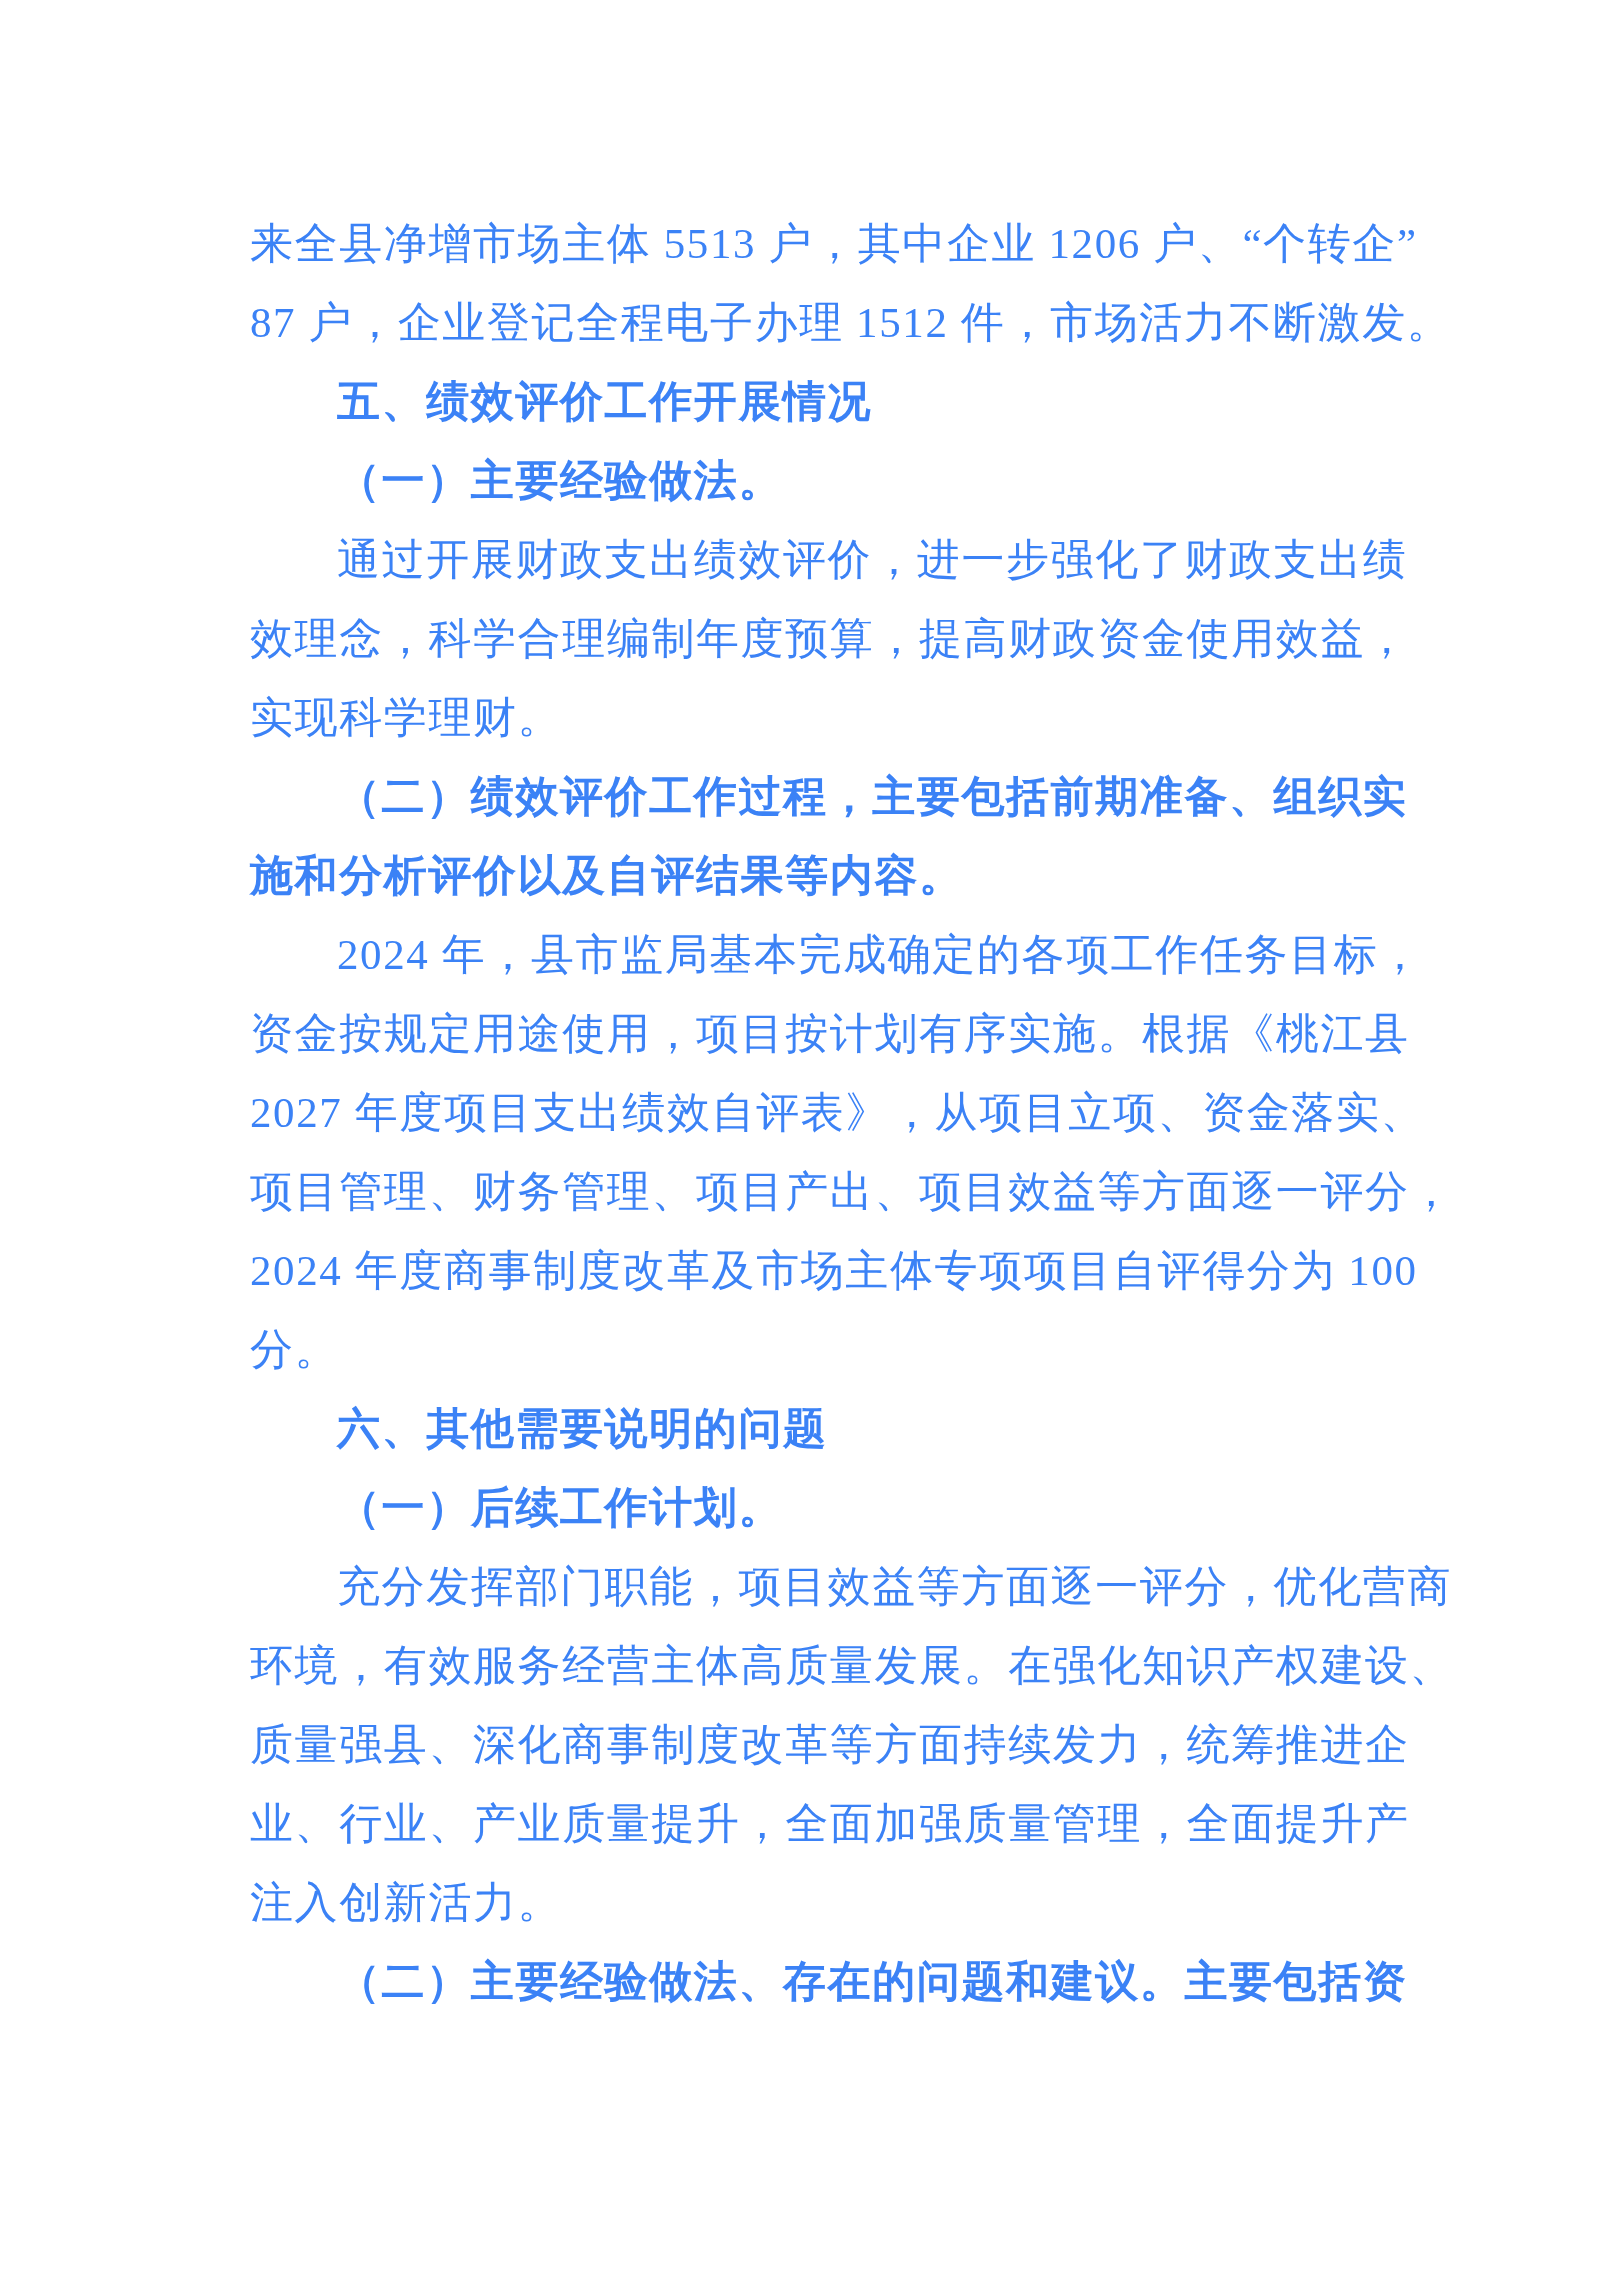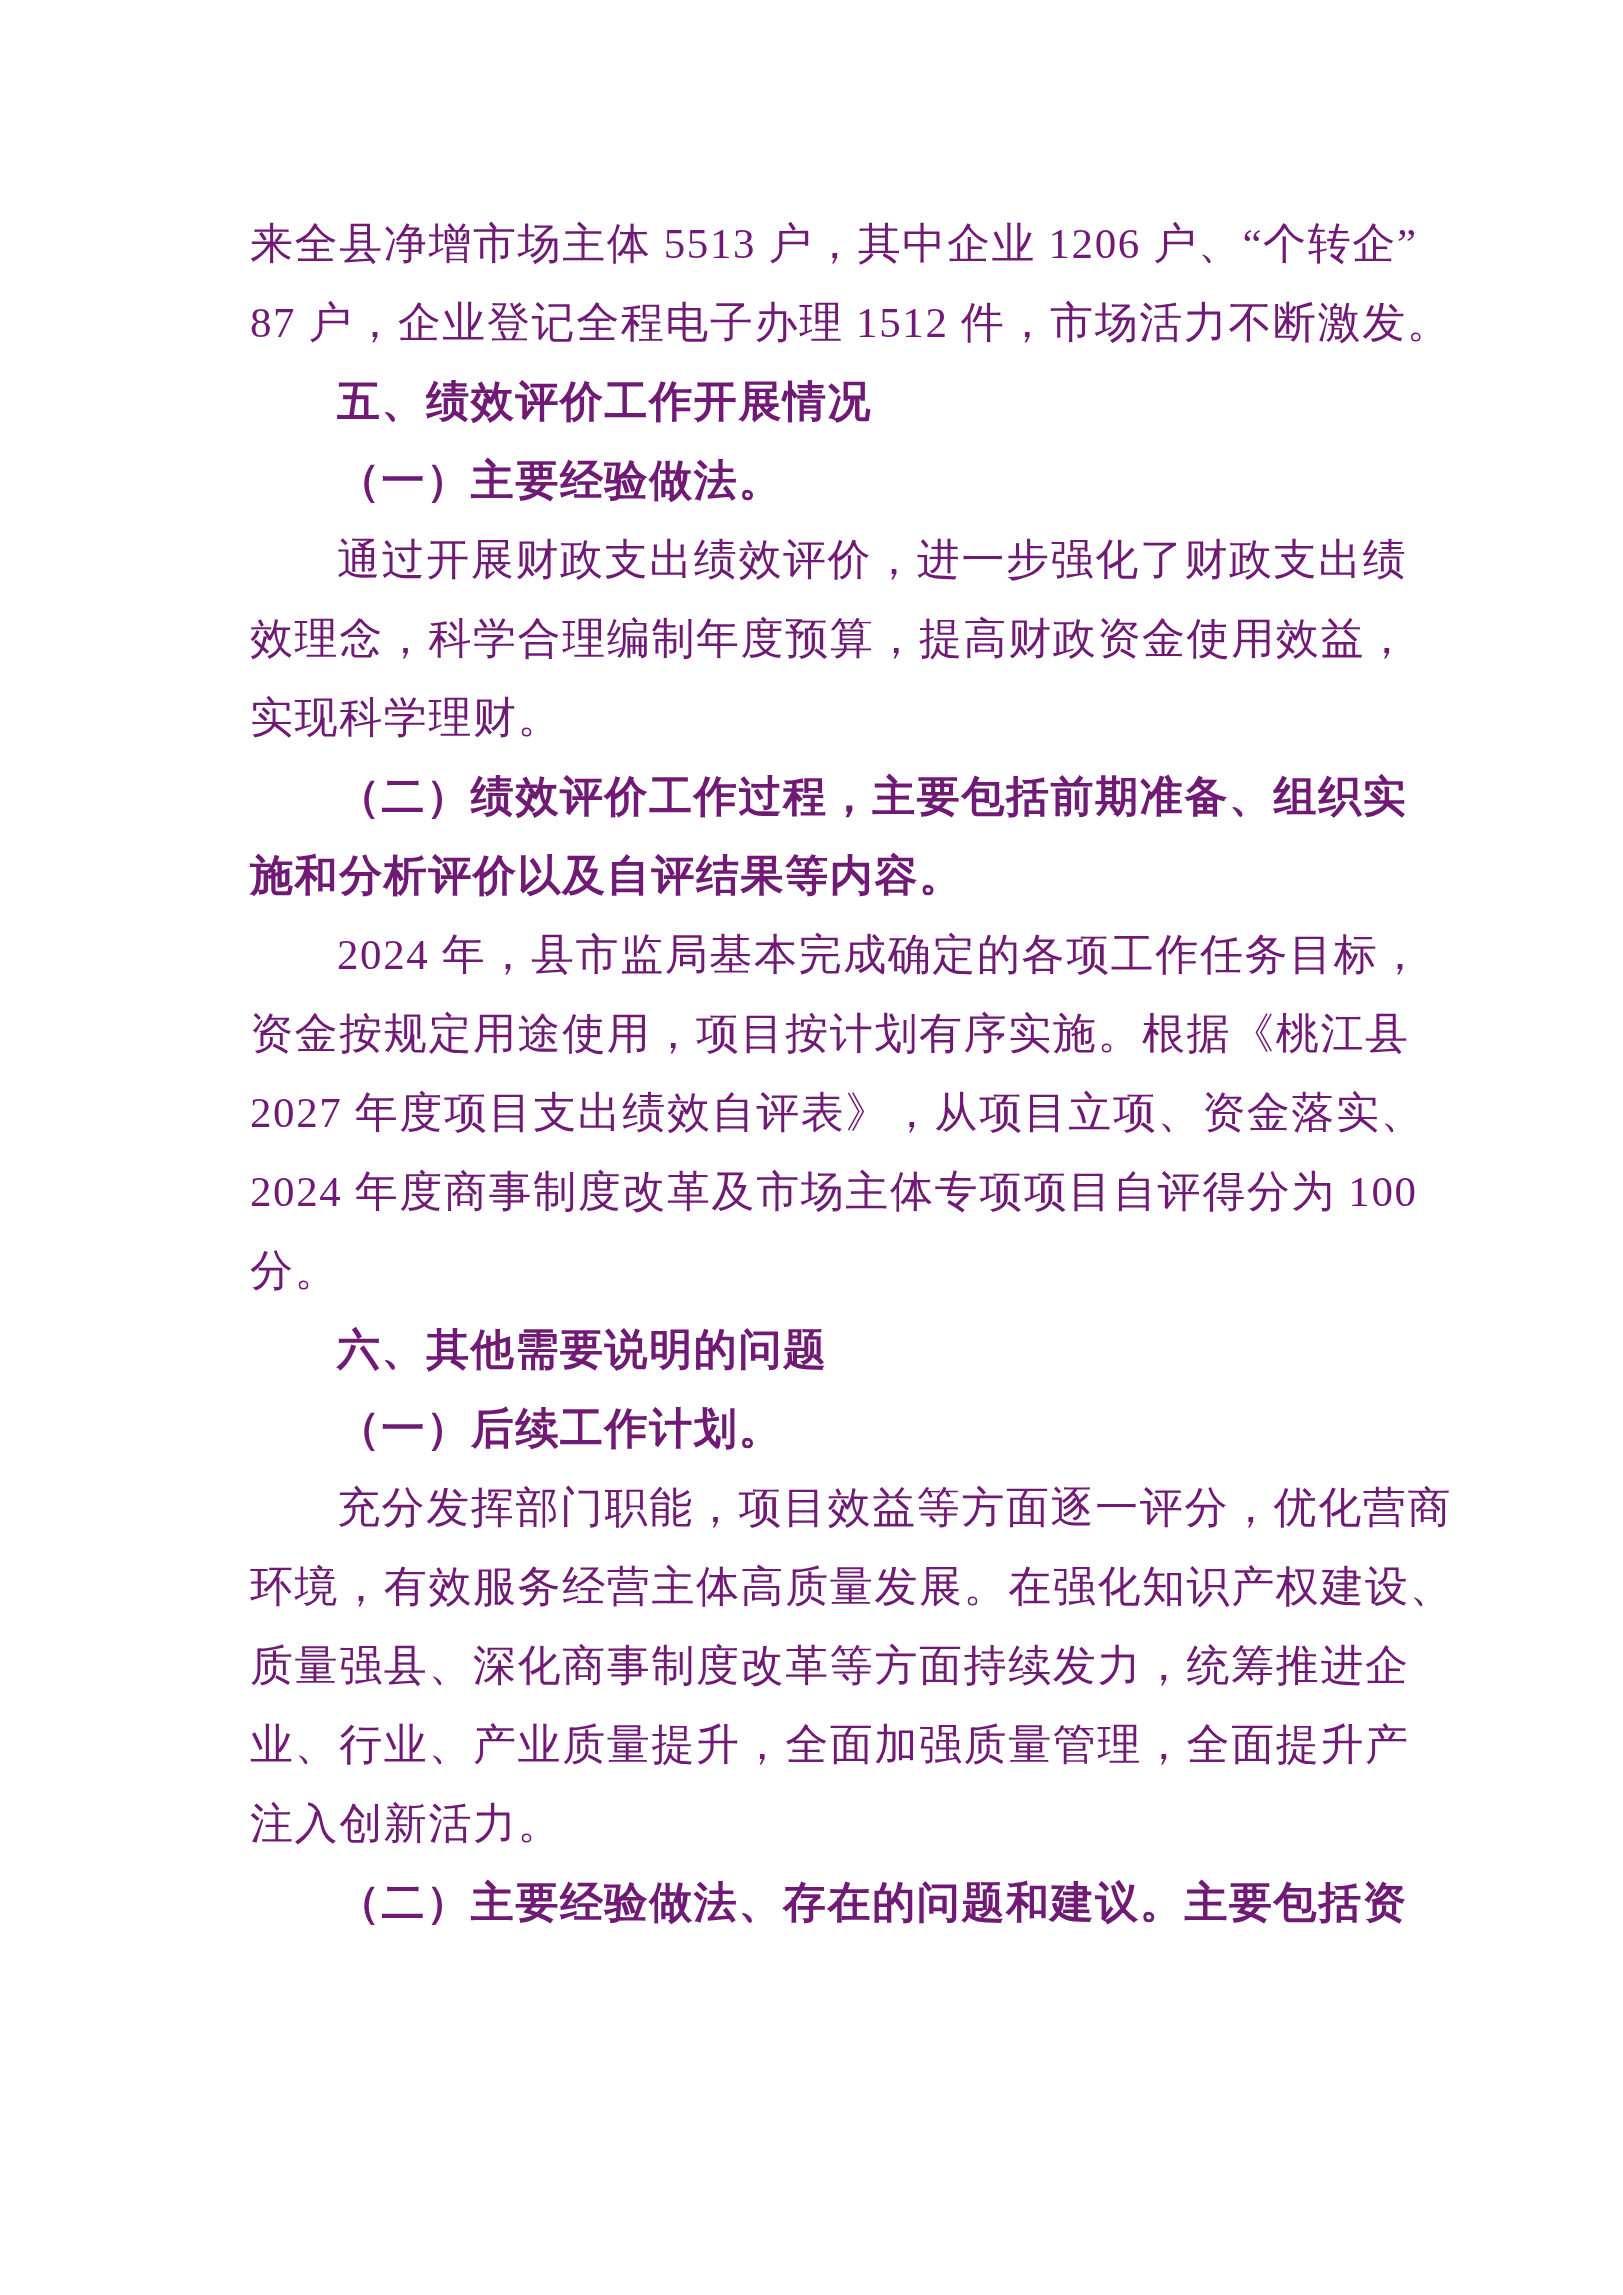--- a/index.html
+++ b/index.html
@@ -6,21 +6,21 @@
     margin: 0;
     padding: 0;
     background: #ffffff;
   }
   .page {
     position: relative;
     width: 1623px;
     height: 2295px;
     background: #ffffff;
     overflow: hidden;
-    color: #701a75;
+    color: #3b82f6;
     font-family: "Liberation Serif", "DejaVu Serif", serif;
   }
   .doc-body {
     position: absolute;
     left: 250px;
     top: 204px;
     width: 1131px;
   }
   .line {
     height: 79px;
@@ -55,20 +55,21 @@
       <div class="line style-h-hei indent">五、绩效评价工作开展情况</div>
       <div class="line style-h-kai indent">（一）主要经验做法。</div>
       <div class="line style-body indent">通过开展财政支出绩效评价，进一步强化了财政支出绩</div>
       <div class="line style-body">效理念，科学合理编制年度预算，提高财政资金使用效益，</div>
       <div class="line style-body">实现科学理财。</div>
       <div class="line style-h-kai indent">（二）绩效评价工作过程，主要包括前期准备、组织实</div>
       <div class="line style-h-kai">施和分析评价以及自评结果等内容。</div>
       <div class="line style-body indent">2024 年，县市监局基本完成确定的各项工作任务目标，</div>
       <div class="line style-body">资金按规定用途使用，项目按计划有序实施。根据《桃江县</div>
       <div class="line style-body">2027 年度项目支出绩效自评表》，从项目立项、资金落实、</div>
+      <div class="line style-body">项目管理、财务管理、项目产出、项目效益等方面逐一评分，</div>
       <div class="line style-body">2024 年度商事制度改革及市场主体专项项目自评得分为 100</div>
       <div class="line style-body">分。</div>
       <div class="line style-h-hei indent">六、其他需要说明的问题</div>
       <div class="line style-h-kai indent">（一）后续工作计划。</div>
       <div class="line style-body indent">充分发挥部门职能，项目效益等方面逐一评分，优化营商</div>
       <div class="line style-body">环境，有效服务经营主体高质量发展。在强化知识产权建设、</div>
       <div class="line style-body">质量强县、深化商事制度改革等方面持续发力，统筹推进企</div>
       <div class="line style-body">业、行业、产业质量提升，全面加强质量管理，全面提升产</div>
       <div class="line style-body">注入创新活力。</div>
       <div class="line style-h-kai indent">（二）主要经验做法、存在的问题和建议。主要包括资</div>

